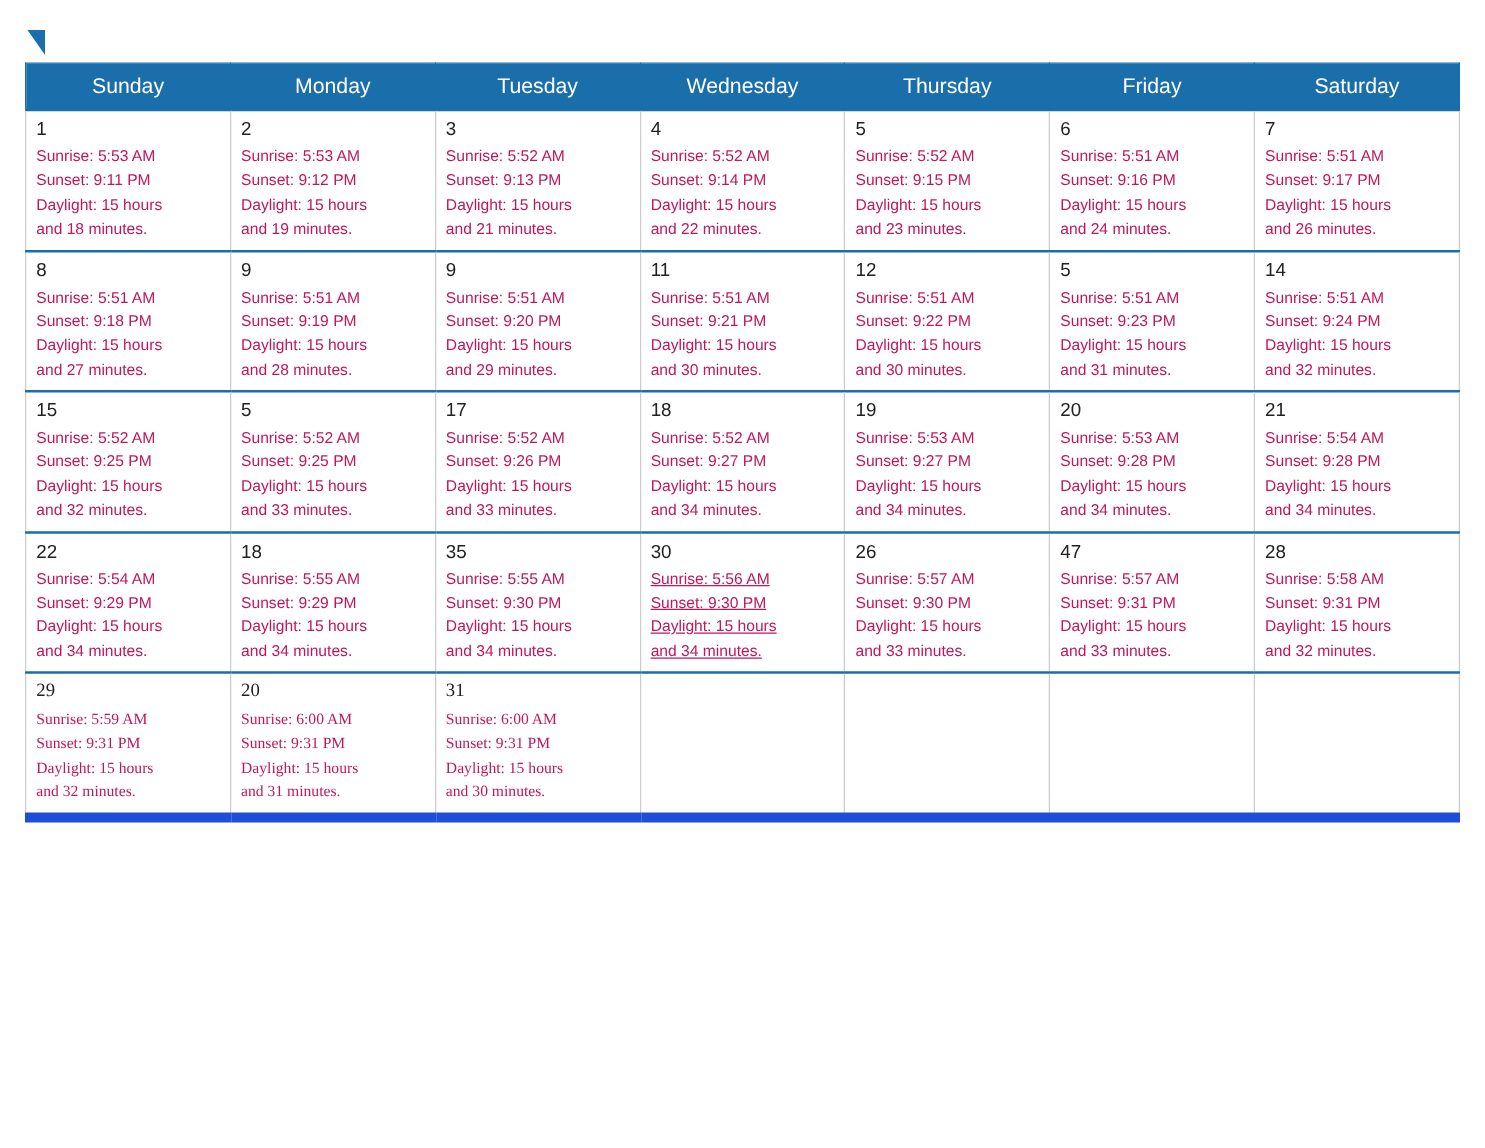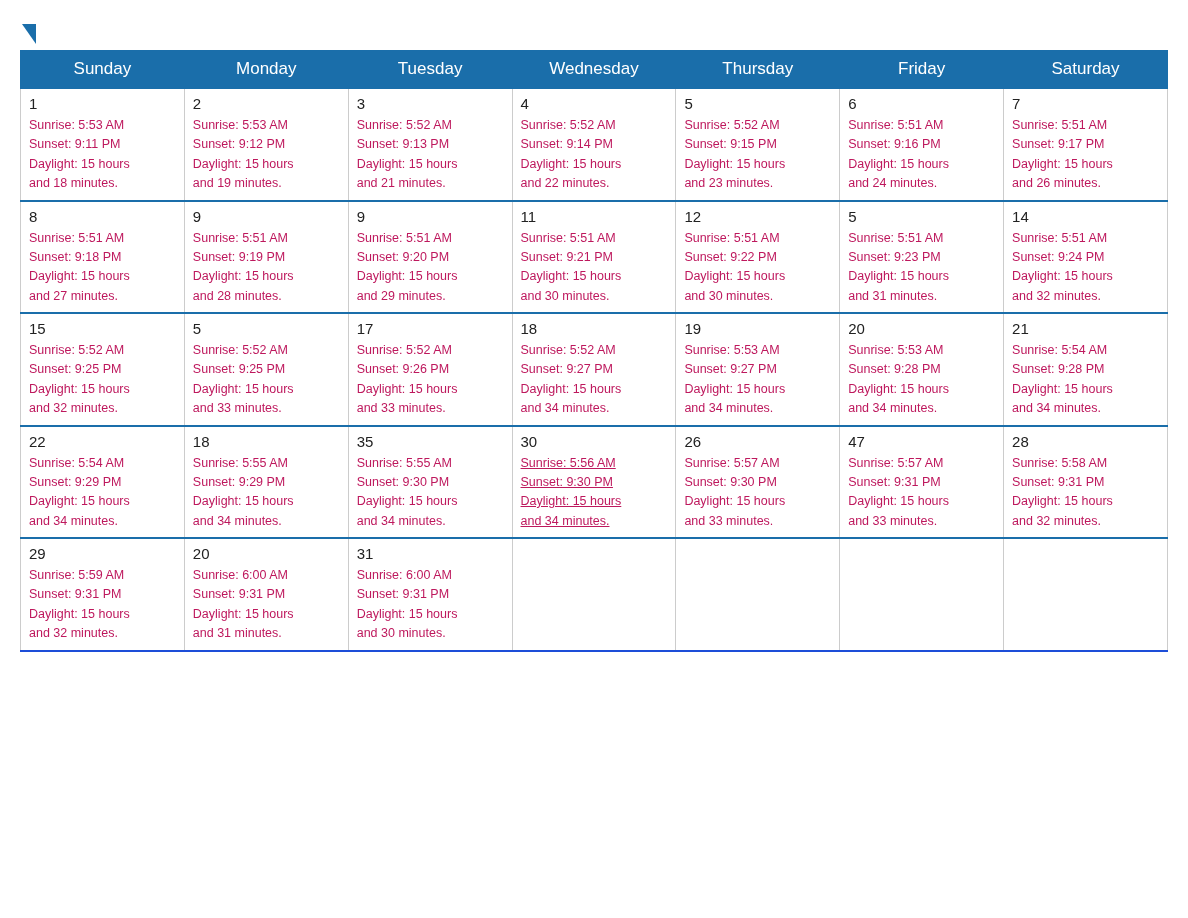--- a/index.html
+++ b/index.html
@@ -75,21 +75,22 @@
     .calendar td {
       border: 1px solid #ccc;
       vertical-align: top;
       padding: 6px 8px;
       width: 14.28%;
       font-size: 13px;
       color: #333;
       background: #fff;
     }
     .calendar tr:last-child td {
-      border-bottom: 2px solid #1d4ed8;
+      border-bottom: 8px solid #1d4ed8;
+      font-family: Liberation Serif, serif;
     }
     .calendar tbody tr:first-child td {
       border-top: 2px solid #1a6eaa;
     }
     .day-row td {
       border-top: 2px solid #1a6eaa !important;
     }
     .day-num {
       font-size: 15px;
       font-weight: normal;

